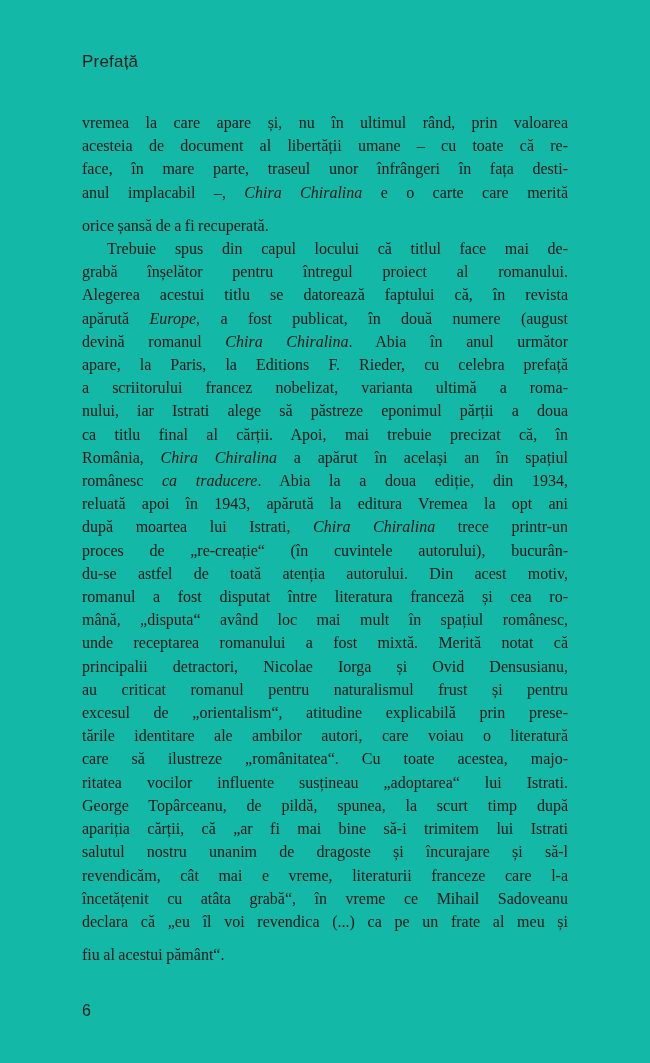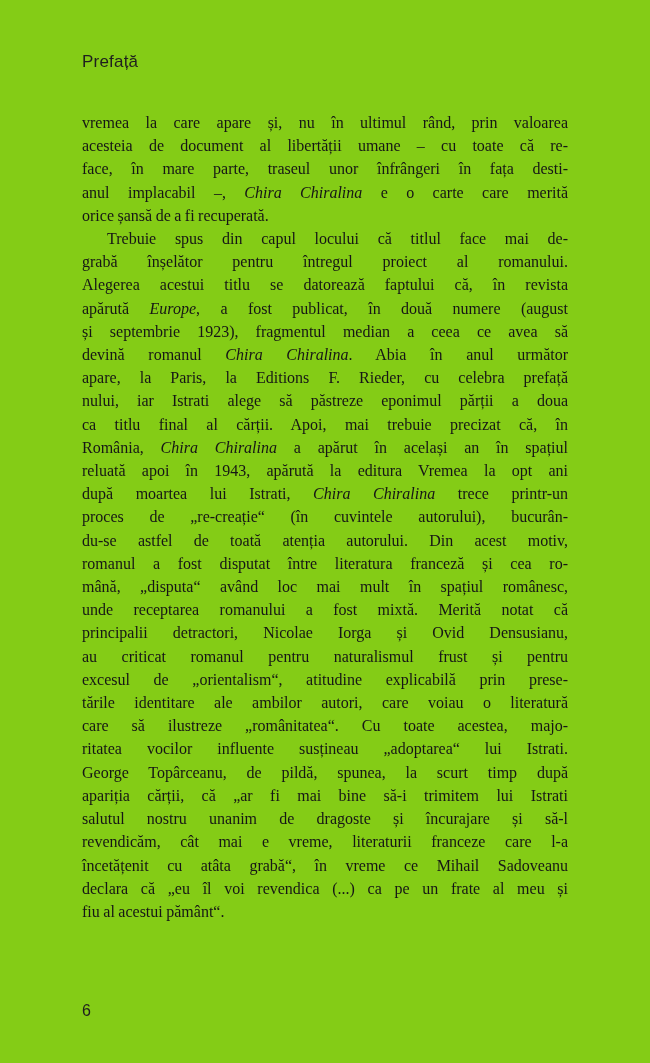--- a/index.html
+++ b/index.html
@@ -4,21 +4,21 @@
 <style>
   html, body { margin: 0; padding: 0; }
   body {
     width: 650px; height: 1063px;
     background: #ffffff;
     font-family: "Liberation Serif", serif;
   }
   .page {
     position: relative;
     width: 650px; height: 1063px;
-    background: #84cc16;
+    background: #14b8a6;
     color: #1a1a1a;
     overflow: hidden;
   }
   .running-header {
     position: absolute;
     left: 82px; top: 52px;
     font-family: "Liberation Sans", sans-serif;
     font-size: 17px;
     font-weight: 400;
     letter-spacing: 0.2px;
@@ -32,21 +32,21 @@
     line-height: 23.2px;
     color: #161616;
   }
   .paragraph { margin: 0; }
   .line {
     text-align: justify;
     text-align-last: justify;
     word-spacing: -0.5px;
     min-height: 23.2px;
   }
-  .line.last { text-align-last: left; }
+  .line.last { text-align-last: left; margin-top: 10px; }
   .line.indent { text-indent: 25px; }
   .line i { font-style: italic; }
   .page-number {
     position: absolute;
     left: 82px; top: 1002px;
     font-family: "Liberation Sans", sans-serif;
     font-size: 16px;
     color: #1f1f1f;
   }
 </style>
@@ -62,26 +62,27 @@
         <div class="line"><span>acesteia de document al libertății umane – cu toate că re-</span></div>
         <div class="line"><span>face, în mare parte, traseul unor înfrângeri în fața desti-</span></div>
         <div class="line"><span>anul implacabil –, </span><i>Chira Chiralina</i><span> e o carte care merită</span></div>
         <div class="line last"><span>orice șansă de a fi recuperată.</span></div>
       </div>
       <div class="paragraph">
         <div class="line indent"><span>Trebuie spus din capul locului că titlul face mai de-</span></div>
         <div class="line"><span>grabă înșelător pentru întregul proiect al romanului.</span></div>
         <div class="line"><span>Alegerea acestui titlu se datorează faptului că, în revista</span></div>
         <div class="line"><span>apărută </span><i>Europe</i><span>, a fost publicat, în două numere (august</span></div>
-        <div class="line"><span>și septembrie 1923), fragmentul median a ceea ce avea să</span></div>
         <div class="line"><span>devină romanul </span><i>Chira Chiralina</i><span>. Abia în anul următor</span></div>
         <div class="line"><span>apare, la Paris, la Editions F. Rieder, cu celebra prefață</span></div>
+        <div class="line"><span>a scriitorului francez nobelizat, varianta ultimă a roma-</span></div>
         <div class="line"><span>nului, iar Istrati alege să păstreze eponimul părții a doua</span></div>
         <div class="line"><span>ca titlu final al cărții. Apoi, mai trebuie precizat că, în</span></div>
         <div class="line"><span>România, </span><i>Chira Chiralina</i><span> a apărut în același an în spațiul</span></div>
+        <div class="line"><span>românesc </span><i>ca traducere</i><span>. Abia la a doua ediție, din 1934,</span></div>
         <div class="line"><span>reluată apoi în 1943, apărută la editura Vremea la opt ani</span></div>
         <div class="line"><span>după moartea lui Istrati, </span><i>Chira Chiralina</i><span> trece printr-un</span></div>
         <div class="line"><span>proces de „re-creație“ (în cuvintele autorului), bucurân-</span></div>
         <div class="line"><span>du-se astfel de toată atenția autorului. Din acest motiv,</span></div>
         <div class="line"><span>romanul a fost disputat între literatura franceză și cea ro-</span></div>
         <div class="line"><span>mână, „disputa“ având loc mai mult în spațiul românesc,</span></div>
         <div class="line"><span>unde receptarea romanului a fost mixtă. Merită notat că</span></div>
         <div class="line"><span>principalii detractori, Nicolae Iorga și Ovid Densusianu,</span></div>
         <div class="line"><span>au criticat romanul pentru naturalismul frust și pentru</span></div>
         <div class="line"><span>excesul de „orientalism“, atitudine explicabilă prin prese-</span></div>

